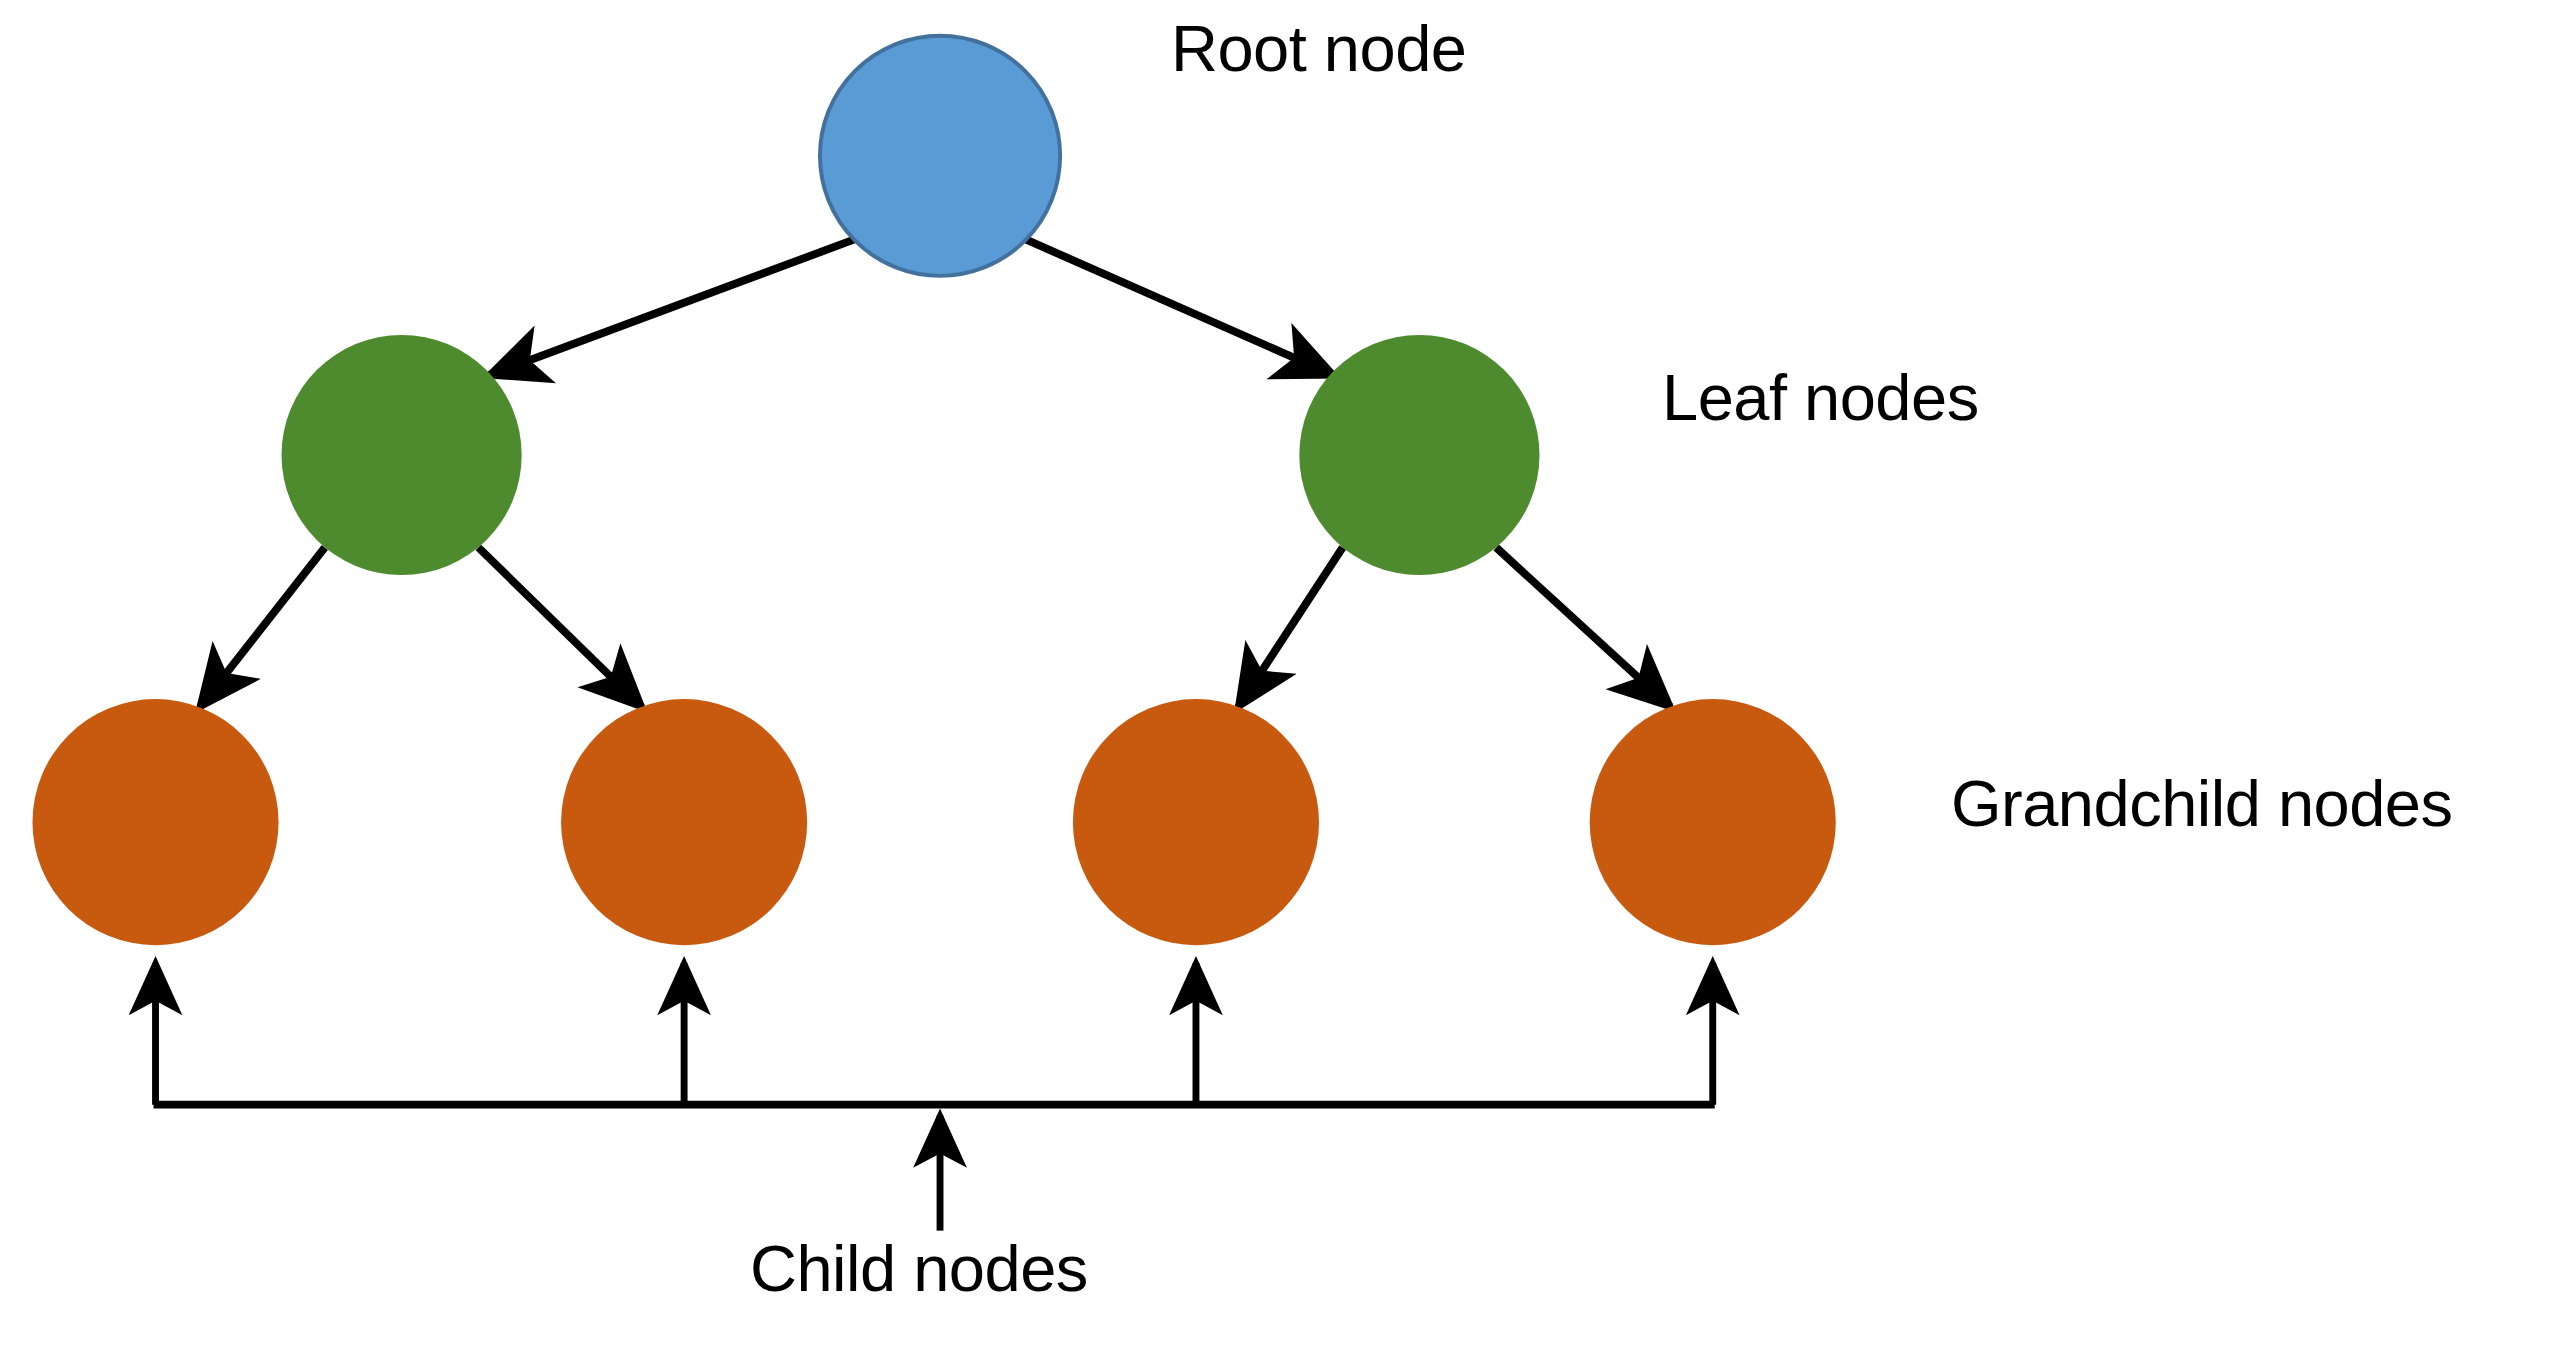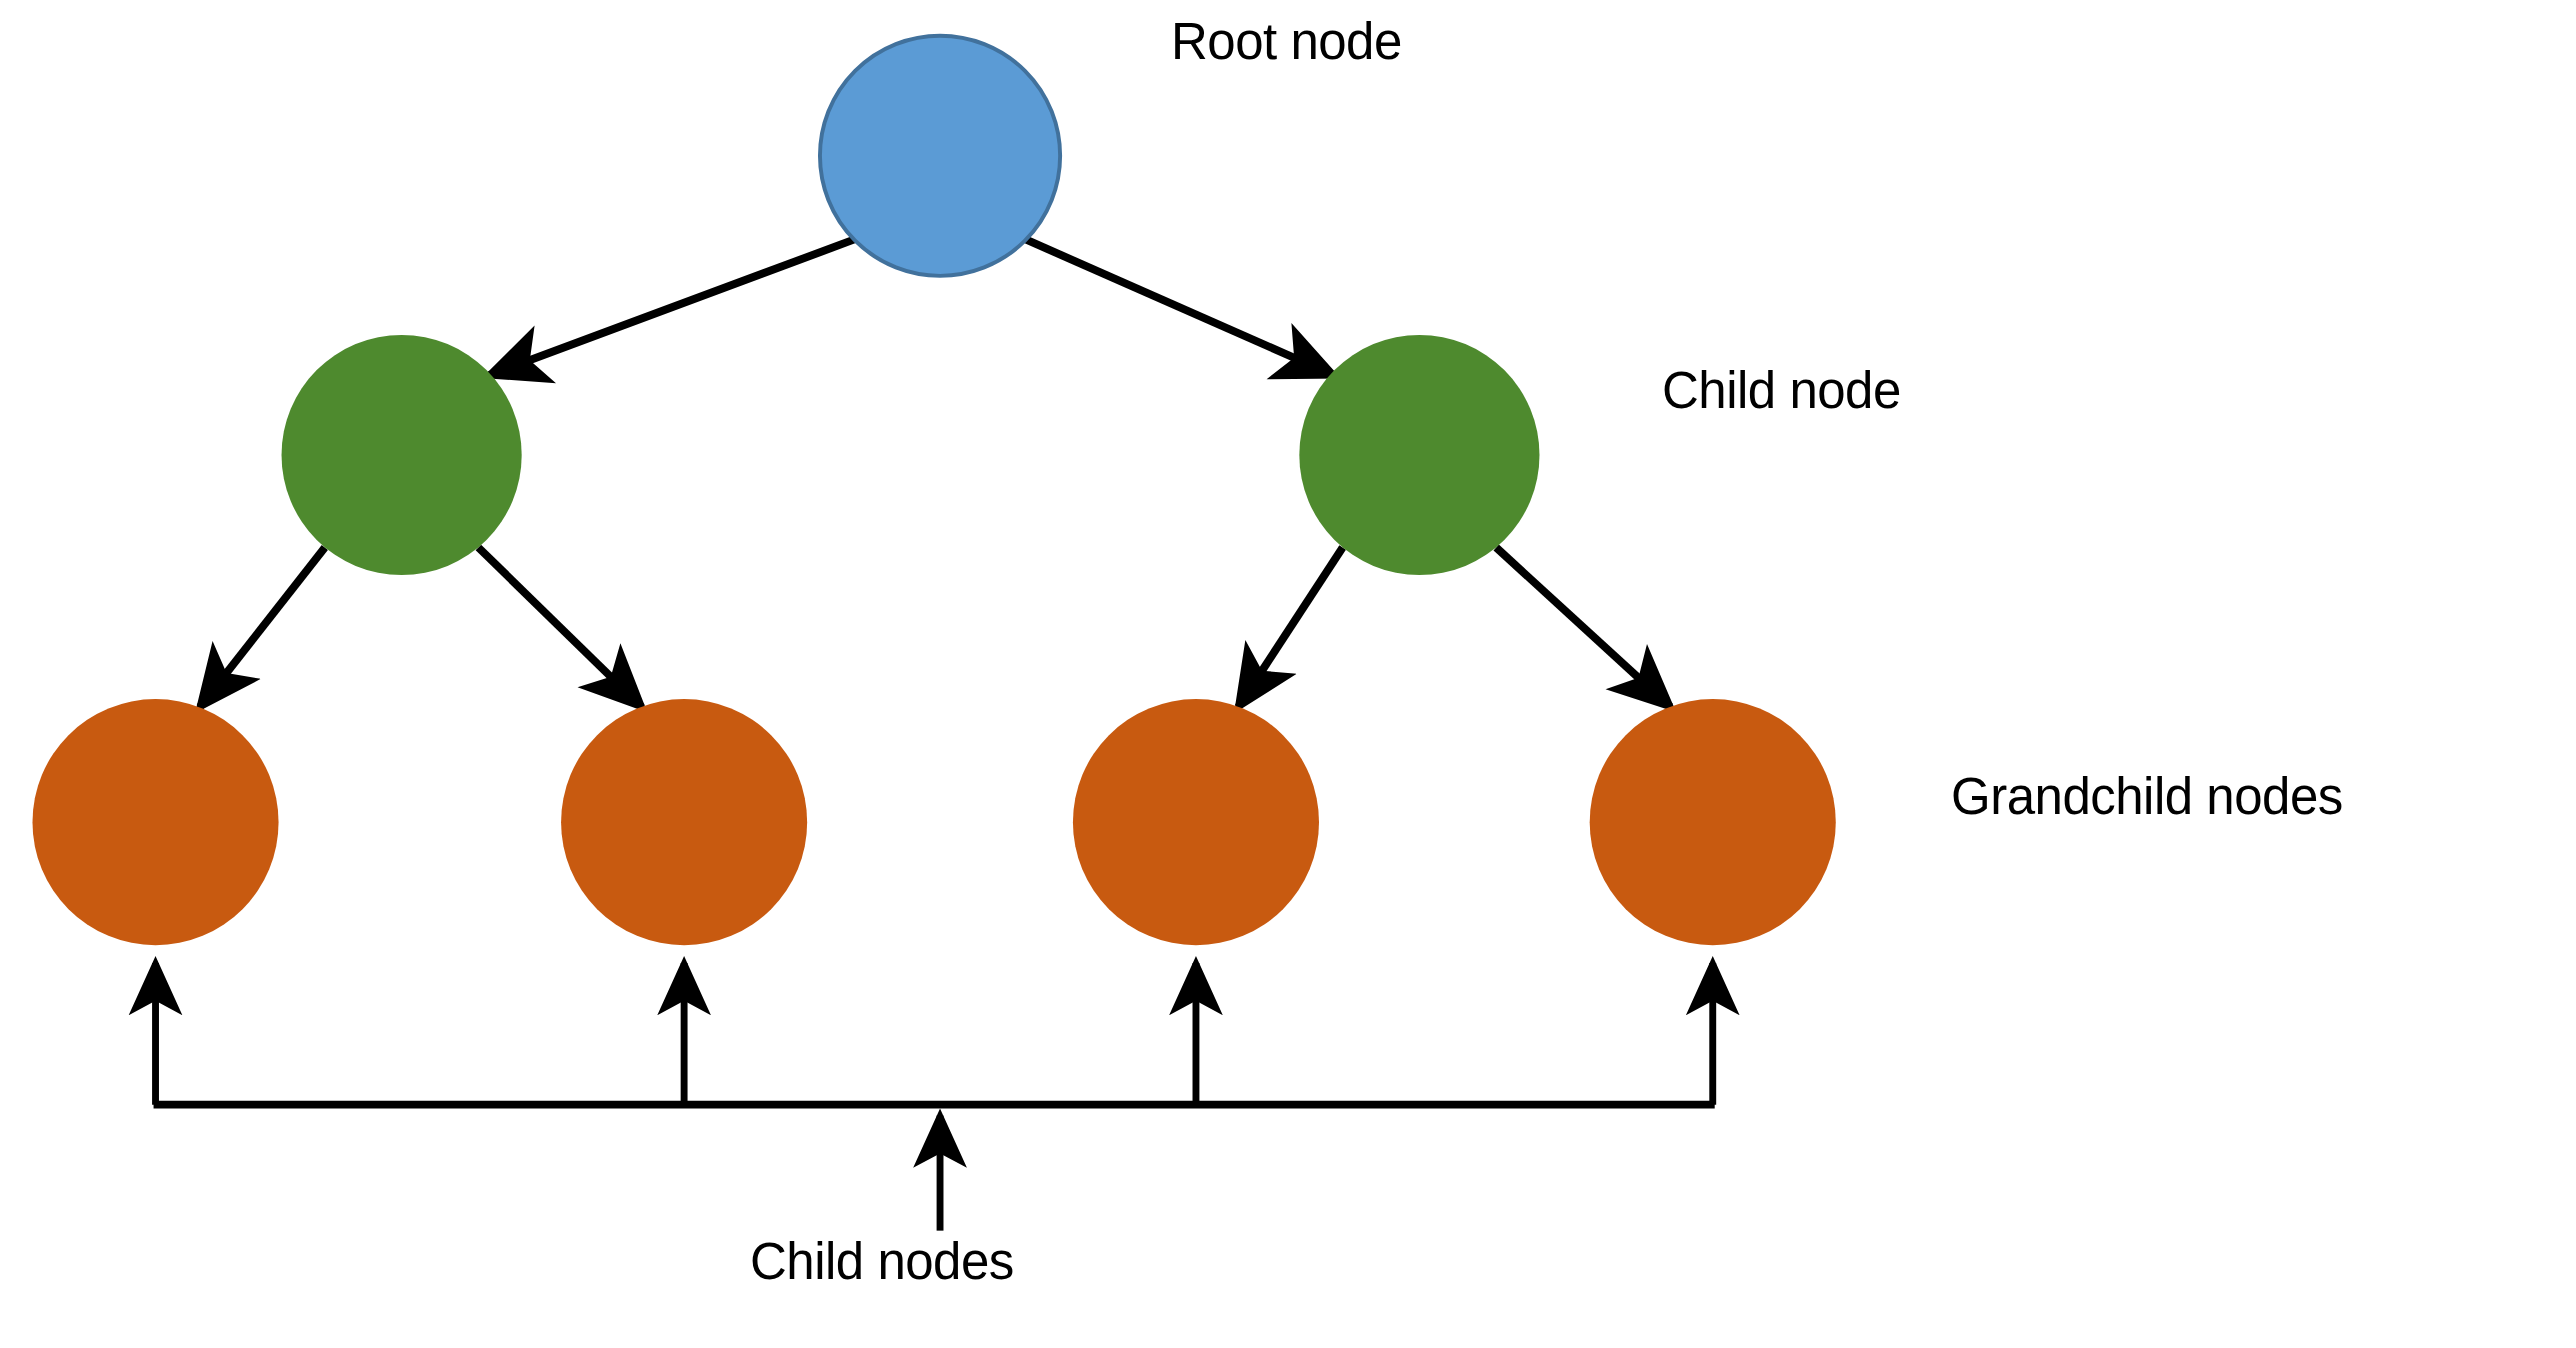--- a/index.html
+++ b/index.html
@@ -23,21 +23,21 @@
     position: absolute;
     inset: 0;
     width: 2576px;
     height: 1349px;
     display: block;
   }
   .diagram-label {
     position: absolute;
     color: #000000;
     font-family: "Liberation Sans", "DejaVu Sans", sans-serif;
-    font-size: 51px;
+    font-size: 65px;
     font-weight: 400;
     line-height: 1.0;
     white-space: nowrap;
     letter-spacing: -0.5px;
   }
   #label-root      { left: 1171px; top: 15.7px;   }
   #label-child     { left: 1662px; top: 365px;  }
   #label-grandchild{ left: 1951px; top: 771px;  }
   #label-leaf      { left: 750px;  top: 1236px; }
 </style>
@@ -84,20 +84,20 @@
 
       <circle cx="158" cy="835" r="125" fill="#C85A10"></circle>
       <circle cx="695" cy="835" r="125" fill="#C85A10"></circle>
       <circle cx="1215" cy="835" r="125" fill="#C85A10"></circle>
       <circle cx="1740" cy="835" r="125" fill="#C85A10"></circle>
     </g>
   </svg>
 
   <div class="diagram-label" id="label-root">Root node</div>
 
-  <div class="diagram-label" id="label-child">Child node</div>
+  <div class="diagram-label" id="label-child">Leaf nodes</div>
 
   <div class="diagram-label" id="label-grandchild">Grandchild nodes</div>
 
   <div class="diagram-label" id="label-leaf">Child nodes</div>
 
 </div>
 
 
 </body></html>

